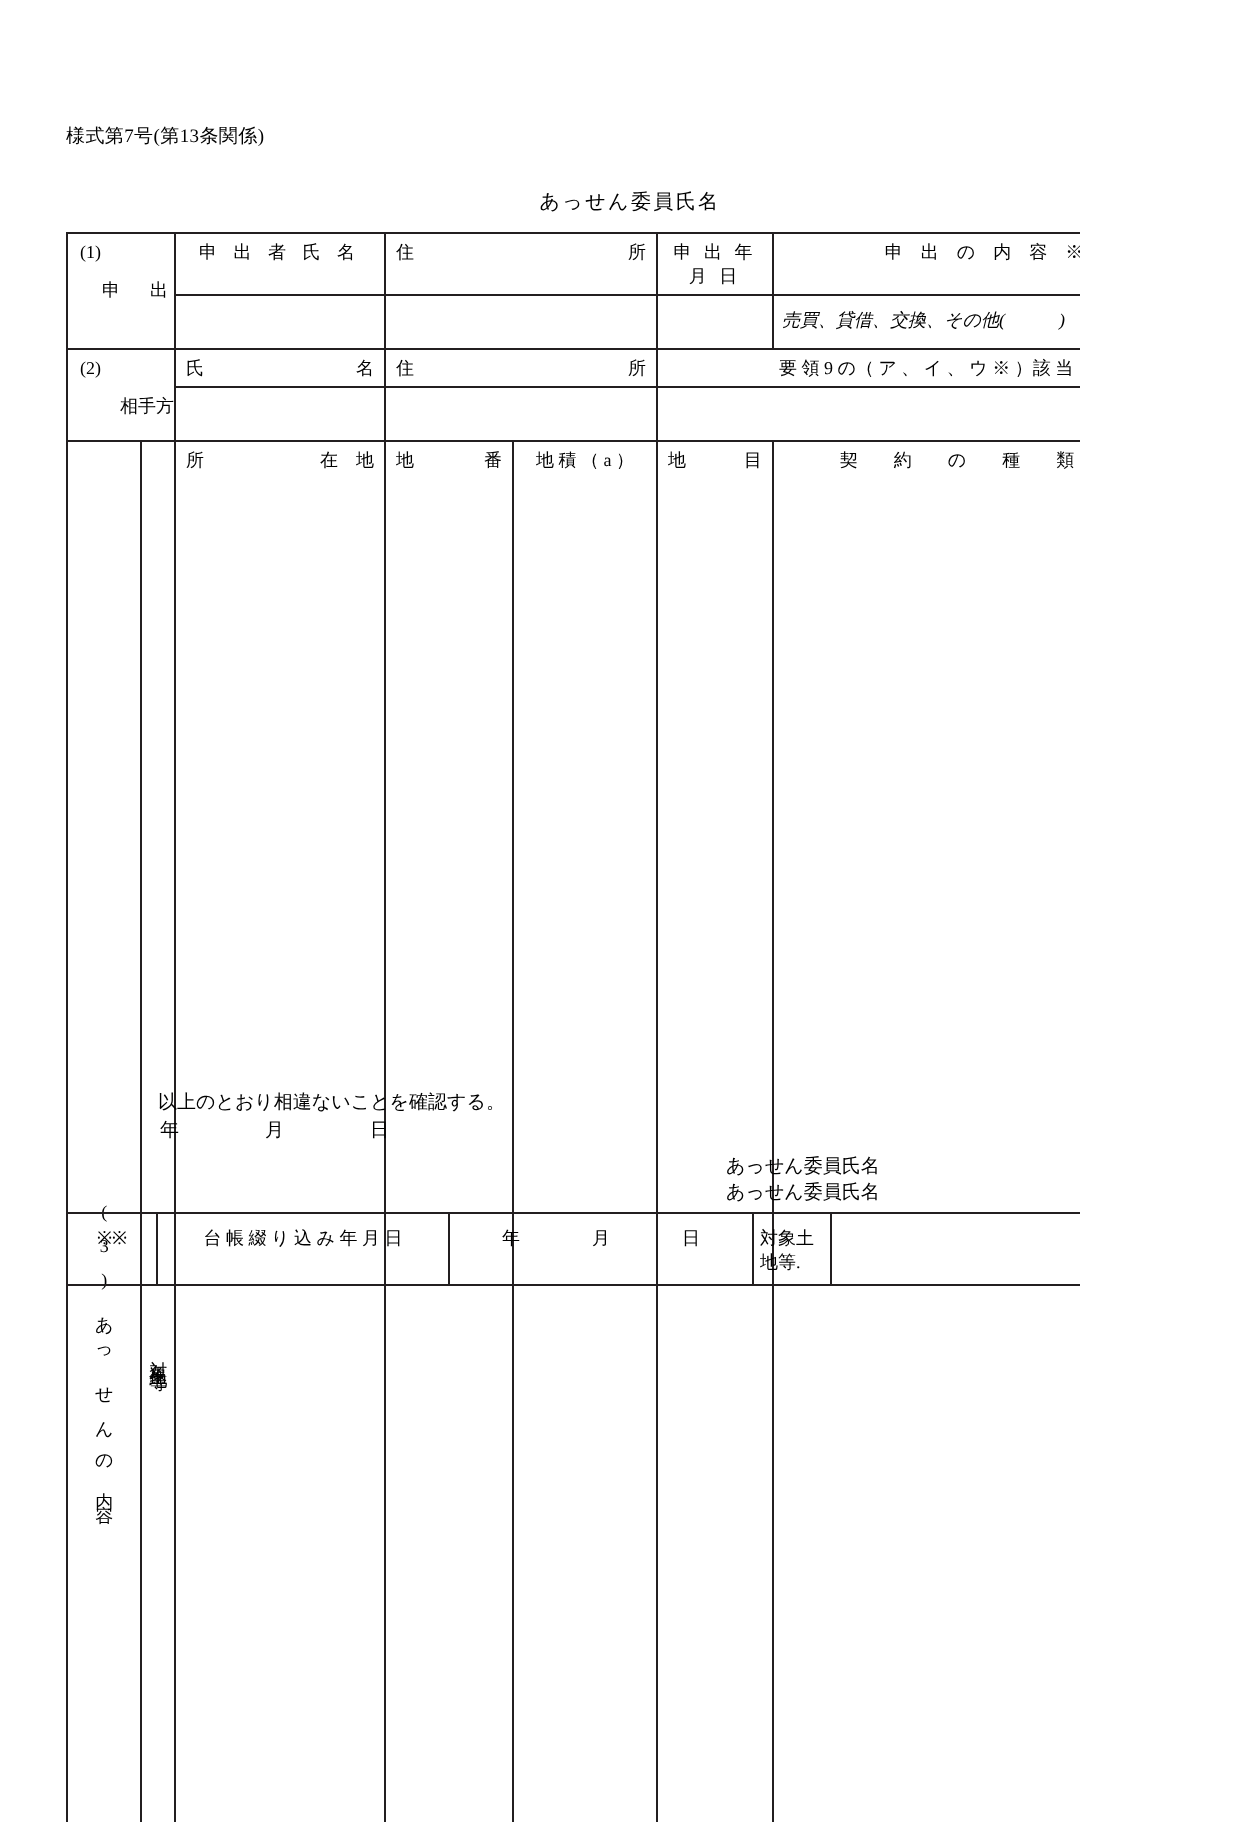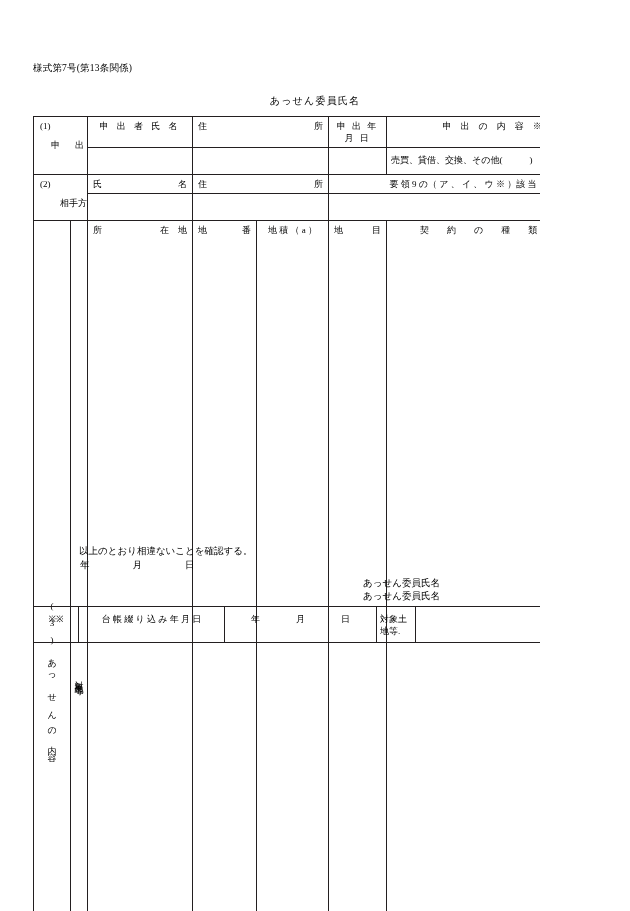--- a/index.html
+++ b/index.html
@@ -54,20 +54,21 @@
     line-height: 1.35;
   }
   #main-table {
     left: 33px;
     top: 116px;
     width: 564px;
   }
   .cell {
     padding: 3px 4px 3px 4px;
     box-sizing: border-box;
+    font-style: italic;
   }
   
   .spread {
     display: flex;
     justify-content: space-between;
     padding: 3px 5px;
     box-sizing: border-box;
     white-space: nowrap;
   }
   .spread > span { display: inline-block; }

